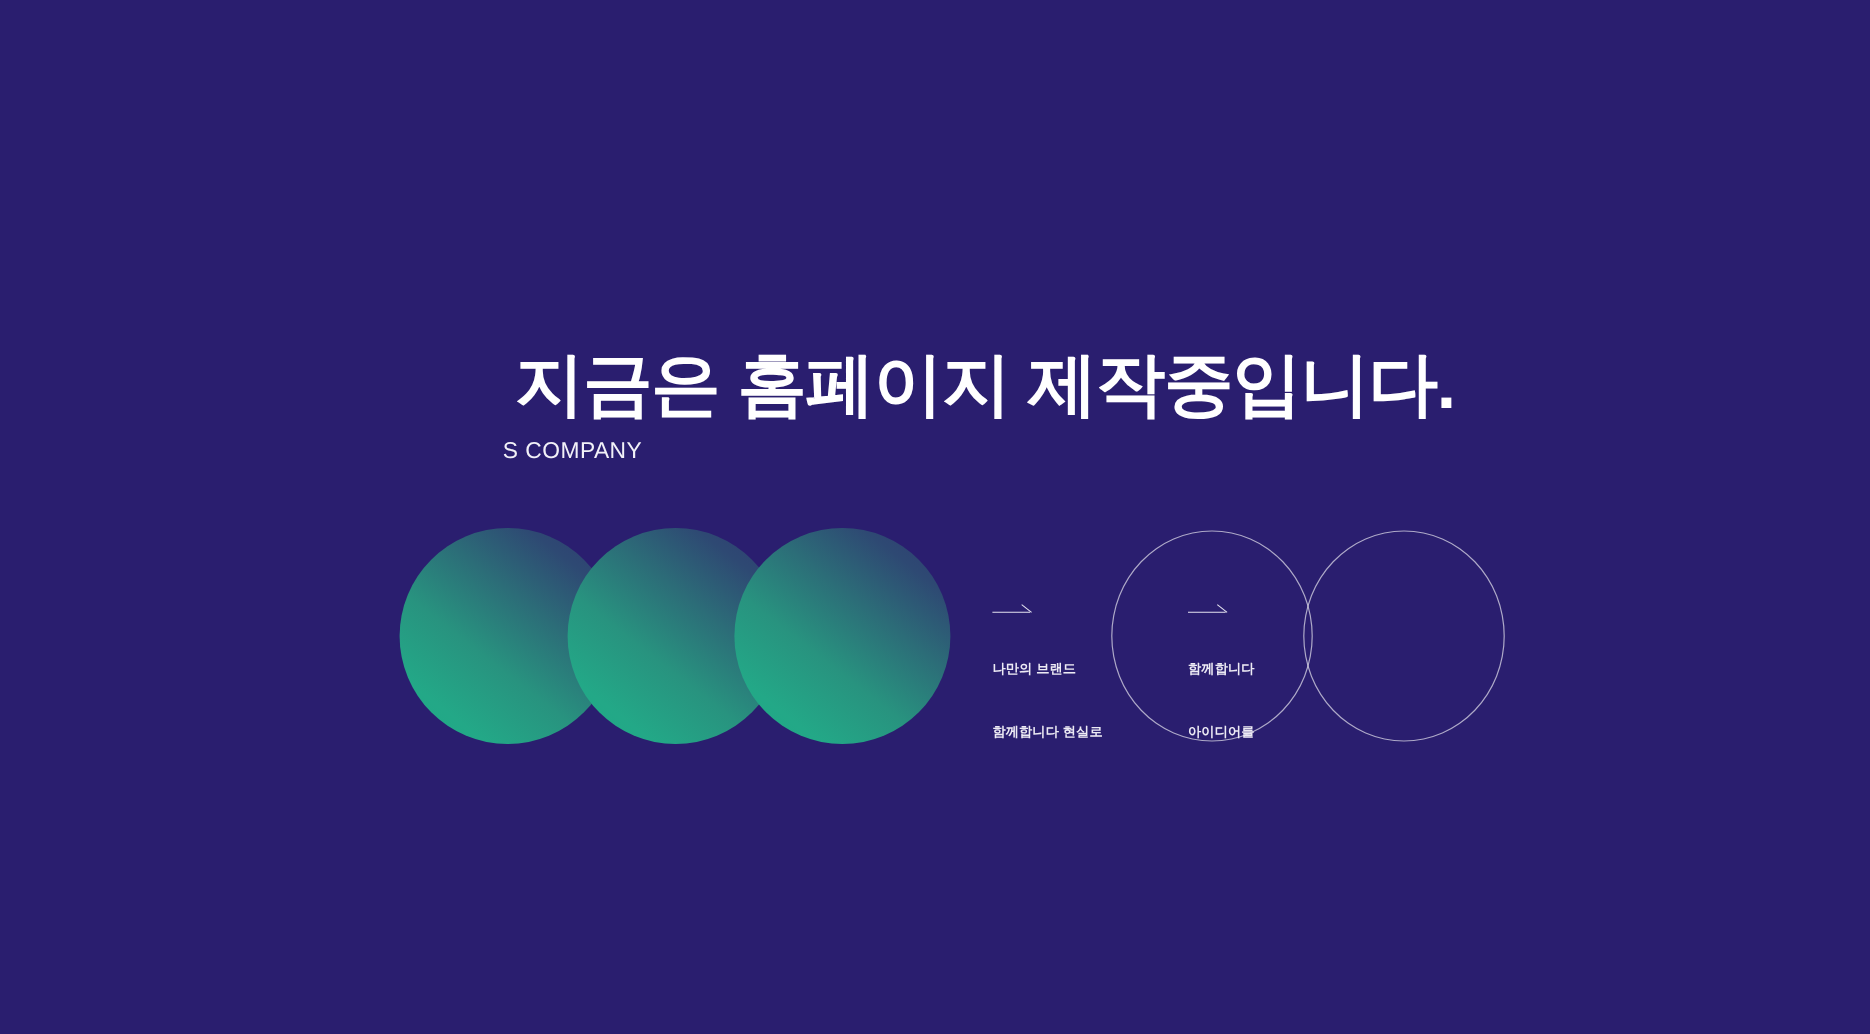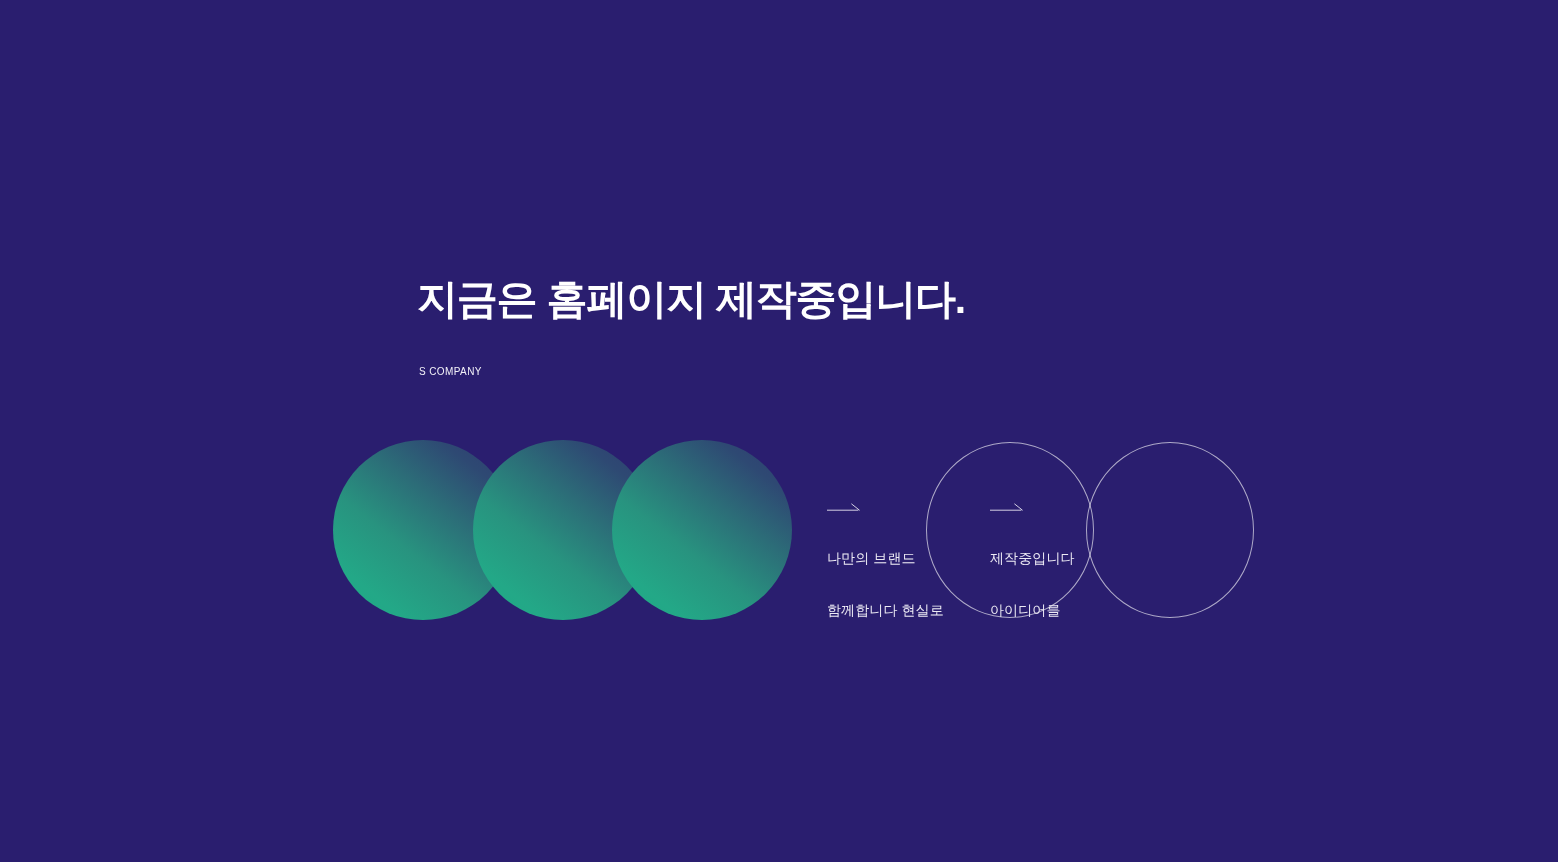--- a/index.html
+++ b/index.html
@@ -21,36 +21,36 @@
     width: 1558px;
     height: 862px;
     background: #2a1e6f;
   }
 
   
   .headline {
     position: absolute;
     left: 417px;
     top: 277px;
-    margin: 0;
-    font-size: 41px;
+    margin: 12px;
+    font-size: 58px;
     line-height: 1.12;
     font-weight: 700;
     letter-spacing: -1.2px;
     color: #ffffff;
     white-space: nowrap;
     text-align: right;
   }
 
   .subtitle {
     position: absolute;
     left: 419px;
     top: 366px;
     margin: 0;
-    font-size: 10px;
+    font-size: 19px;
     line-height: 1.2;
     font-weight: 400;
     letter-spacing: 0.4px;
     color: #f2f1f8;
     white-space: nowrap;
   }
 
   
   .graphic {
     position: absolute;
@@ -99,23 +99,23 @@
   .note-arrow {
     display: block;
     width: 34px;
     height: 12px;
     margin-bottom: 8px;
   }
   .note-arrow svg { display: block; overflow: visible; }
 
   .note-line {
     display: block;
-    font-size: 14px;
+    font-size: 11px;
     line-height: 15.5px;
-    font-weight: 400;
+    font-weight: 700;
     letter-spacing: 0.1px;
     white-space: nowrap;
     color: #eceaf4;
     margin-top: 36px;
   }
 </style>
 </head>
 <body>
 
 <div class="stage">
@@ -146,17 +146,17 @@
     <span class="note-line">함께합니다 현실로</span>
   </div>
 
   <div class="note note-2">
     <span class="note-arrow">
       <svg width="34" height="12" viewBox="0 0 34 12" fill="none" aria-hidden="true">
         <path d="M0 7.2 H31.4" stroke="#e6e4f0" stroke-width="0.9"></path>
         <path d="M24.4 0.8 L32.6 7.3" stroke="#e6e4f0" stroke-width="0.9"></path>
       </svg>
     </span>
-    <span class="note-line">제작중입니다</span>
+    <span class="note-line">함께합니다</span>
     <span class="note-line">아이디어를</span>
   </div>
 
 </div>
 
 </body></html>

